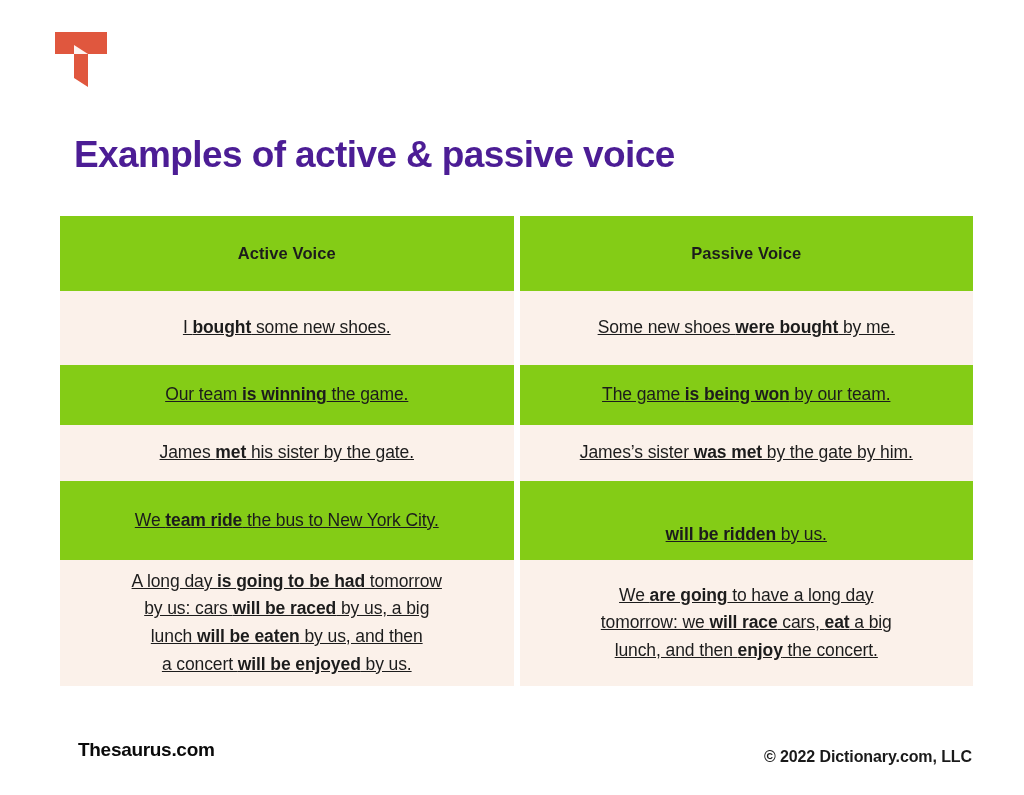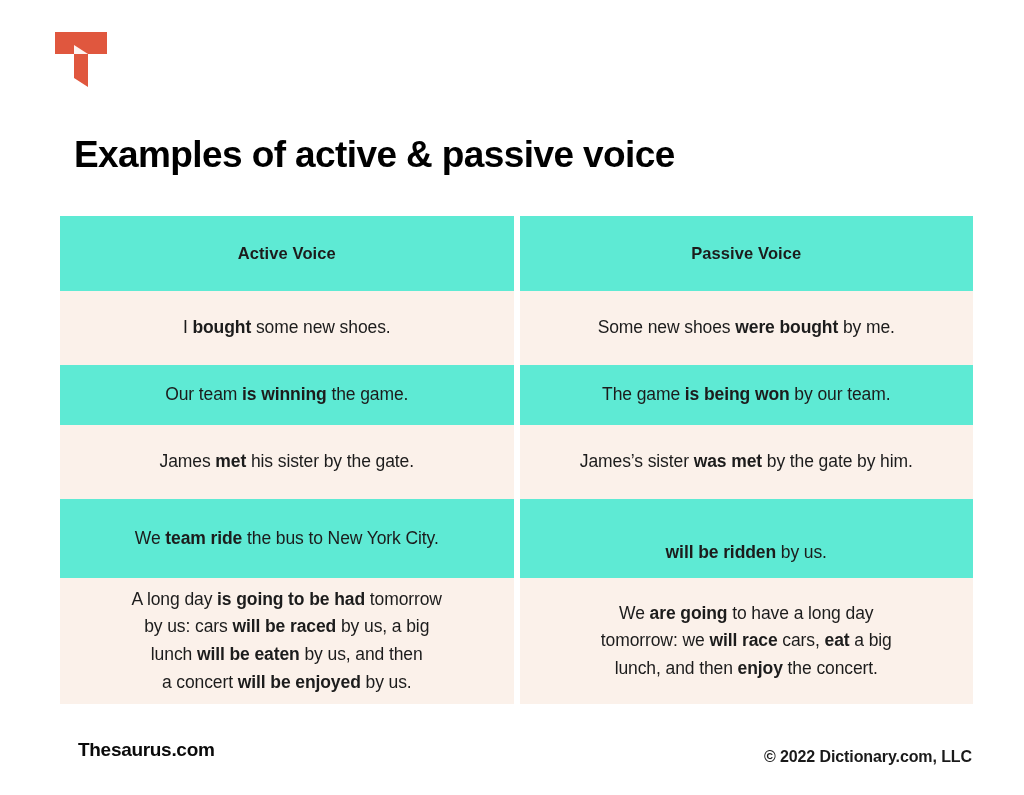--- a/index.html
+++ b/index.html
@@ -27,21 +27,21 @@
   .logo-wrap svg { display: block; }
 
   
   .page-title {
     position: absolute;
     left: 74px;
     top: 134px;
     font-size: 37px;
     font-weight: 700;
     letter-spacing: -0.6px;
-    color: #000000;
+    color: #4c1d95;
     white-space: nowrap;
   }
 
   
   .table {
     position: absolute;
     left: 60px;
     top: 216px;
     width: 913px;
     display: flex;
@@ -64,30 +64,30 @@
     line-height: 1.58;
     color: #1c1c1c;
     letter-spacing: -0.1px;
   }
   .row-header .cell {
     height: 75px;
     font-size: 16.5px;
     font-weight: 700;
     letter-spacing: 0.1px;
   }
-  .shade-dark .cell { background: #5eead4; }
+  .shade-dark .cell { background: #84cc16; }
   .shade-light .cell { background: #fbf1ea; }
 
   .row-h1 .cell { height: 74px; }
   .row-h2 .cell { height: 60px; }
-  .row-h3 .cell { height: 74px; }
+  .row-h3 .cell { height: 56px; }
   .row-h4 .cell { height: 79px; }
   .row-h5 .cell { height: 126px; align-items: center; }
 
-  .cell .txt { display: block; }
+  .cell .txt { display: block; text-decoration: underline; }
   .cell b { font-weight: 700; }
 
   
   .footer-brand {
     position: absolute;
     left: 62px;
     top: 739px;
     font-size: 19px;
     font-weight: 700;
     letter-spacing: -0.3px;

